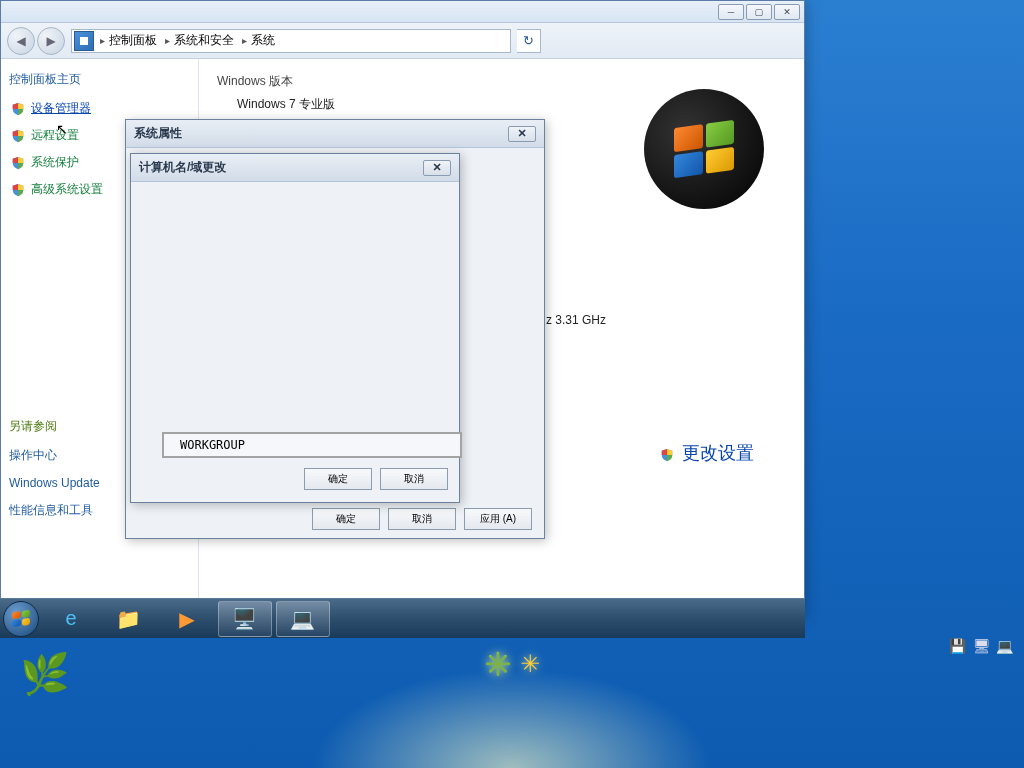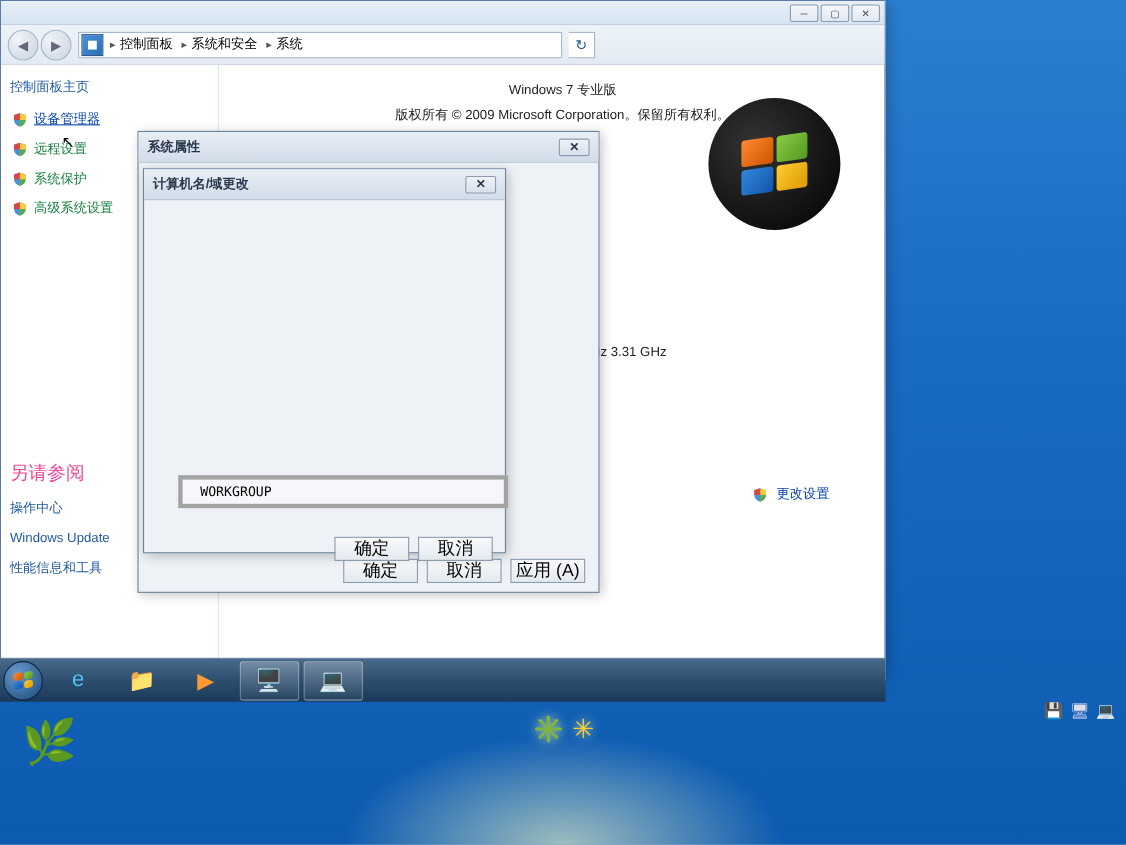--- a/index.html
+++ b/index.html
@@ -27,50 +27,50 @@
 .search-icon { margin-left: auto; color: #2a5a95; }
 
 .main-body { display: flex; height: calc(100% - 58px); }
 .sidebar { width: 198px; background: #fff; padding: 12px 8px; font-size: 12px; border-right: 1px solid #dce4ee; }
 .sidebar-title-plain { color: #1e5a9e; margin-bottom: 12px; }
 .side-link { display: flex; align-items: center; gap: 6px; margin: 10px 0 10px 2px; text-align: right; }
 .side-link a { color: #0645ad; font-size: 12px; }
 .side-link a.plain { text-decoration: none; color: #15803d; }
 .shield-ico { width: 14px; height: 14px; display: inline-block; }
 .shield-ico svg { width: 100%; height: 100%; }
-.see-also { margin-top: 220px; color: #ec4899; font-size: 17px; }
+.see-also { margin-top: 220px; color: #4d7c0f; font-size: 12px; }
 .see-also-item { margin: 12px 0; color: #1e5a9e; cursor: pointer; }
 
 .content { flex: 1; padding: 8px 18px; font-size: 12px; color: #222; position: relative; }
 .section-label { color: #444; margin: 6px 0; }
 .win-edition { padding-left: 20px; }
-.win-edition div { margin: 6px 0; text-align: center; }
+.win-edition div { margin: 6px 0; }
 .win-logo { position: absolute; right: 40px; top: 30px; width: 120px; height: 120px; }
 .win-logo-circle { width: 120px; height: 120px; border-radius: 50%; background: radial-gradient(circle at 35% 35%, #333, #000); display: flex; align-items: center; justify-content: center; position: relative; }
 .win-flag { width: 60px; height: 50px; display: grid; grid-template-columns: 1fr 1fr; grid-template-rows: 1fr 1fr; gap: 3px; transform: skewY(-8deg); }
 .flag-q { border-radius: 3px; }
 .fq1 { background: linear-gradient(135deg, #ff8833, #cc5500); }
 .fq2 { background: linear-gradient(135deg, #88cc44, #559922); }
 .fq3 { background: linear-gradient(135deg, #3388dd, #1155aa); }
 .fq4 { background: linear-gradient(135deg, #ffcc33, #dd9900); }
 .sys-spec { position: absolute; left: 260px; top: 248px; font-size: 12px; }
 .sys-line { margin: 6px 0; }
-.change-settings { position: absolute; right: 50px; top: 382px; display: flex; align-items: center; gap: 8px; color: #0645ad; font-size: 12px; cursor: pointer; }
+.change-settings { position: absolute; right: 50px; top: 382px; display: flex; align-items: center; gap: 8px; color: #0645ad; font-size: 18px; cursor: pointer; }
 
 
 .dialog { position: absolute; background: #eef1f5; border: 1px solid #6a829e; box-shadow: 2px 2px 10px rgba(0,0,0,0.25); }
 .dlg-title { height: 28px; background: linear-gradient(to bottom, #e8eef5, #d2dce8); border-bottom: 1px solid #b5c5d8; display: flex; align-items: center; padding: 0 8px; font-size: 12px; color: #2a3a4e; font-weight: bold; }
 .dlg-close { margin-left: auto; width: 28px; height: 16px; border: 1px solid #8a9cb3; border-radius: 2px; background: linear-gradient(to bottom, #f0f3f7, #d8e0ea); display: flex; align-items: center; justify-content: center; font-size: 11px; cursor: pointer; }
 
 .sys-props { left: 125px; top: 119px; width: 420px; height: 420px; }
 .name-change { left: 130px; top: 153px; width: 330px; height: 350px; }
 .domain-group { position: absolute; left: 162px; top: 432px; width: 300px; }
-.group-box { border: 4px solid #a3a3a3; background: #f5f7fa; padding: 4px 16px 4px 16px; margin-bottom: 20px; font-family: SimSun, monospace; font-size: 12px; }
+.group-box { border: 2px solid #a3a3a3; background: #f5f7fa; padding: 4px 16px 4px 16px; margin-bottom: 4px; font-family: SimSun, monospace; font-size: 12px; }
 .btn-row { display: flex; gap: 8px; justify-content: flex-end; padding: 6px 14px; }
-.btn { min-width: 68px; height: 22px; border: 1px solid #8a9cae; background: linear-gradient(to bottom, #f8f9fb, #e4e9ef); font-size: 16px; cursor: pointer; border-radius: 0; }
+.btn { min-width: 68px; height: 22px; border: 1px solid #8a9cae; background: linear-gradient(to bottom, #f8f9fb, #e4e9ef); font-size: 10px; cursor: pointer; border-radius: 0; }
 .btn-row-bottom { position: absolute; bottom: 8px; right: 0; display: flex; gap: 8px; padding-right: 12px; }
 
 
 .sec-dialog { left: 79px; top: 181px; width: 422px; height: 249px; background: #fff; border: 1px solid #2a5a95; box-shadow: 3px 3px 14px rgba(0,0,0,0.35); }
 .sec-title { height: 26px; background: linear-gradient(to bottom, #e6effa, #d0def0); display: flex; align-items: center; padding: 0 8px; font-size: 12px; color: #2a3a4e; border-bottom: 1px solid #a8b8cc; }
 .sec-title .dlg-close { background: linear-gradient(to bottom, #d97777, #c04040); color: #fff; border-color: #933; width: 28px; height: 16px; }
 .sec-body { padding: 12px 18px; }
 .sec-heading { color: #1e5a9e; font-size: 15px; margin-bottom: 6px; }
 .sec-sub { font-size: 12px; color: #333; margin-bottom: 14px; }
 .cred-box { border: 1px solid #c8d4e2; background: linear-gradient(to bottom, #f8fbfe, #eef4fa); border-radius: 3px; padding: 10px 12px; display: flex; gap: 12px; }
@@ -171,20 +171,21 @@
               <path d="M8 8 H14 V8 Q14 13 8 15 V8 Z" fill="#5a5"></path>
             </svg></span>
           <a href="#" class="plain">高级系统设置</a>
         </div>
       <div class="see-also">另请参阅</div>
       <div class="see-also-item">操作中心</div>
       <div class="see-also-item">Windows Update</div>
       <div class="see-also-item">性能信息和工具</div>
     </div>
     <div class="content">
+      <div class="section-label">Windows 版本</div>
       <div class="win-edition">
         <div>Windows 7 专业版</div>
         <div>版权所有 © 2009 Microsoft Corporation。保留所有权利。</div>
       </div>
       <div class="win-logo">
         <div class="win-logo-circle">
           <div class="win-flag">
             <div class="flag-q fq1"></div>
               <div class="flag-q fq2"></div>
             <div class="flag-q fq3"></div>

